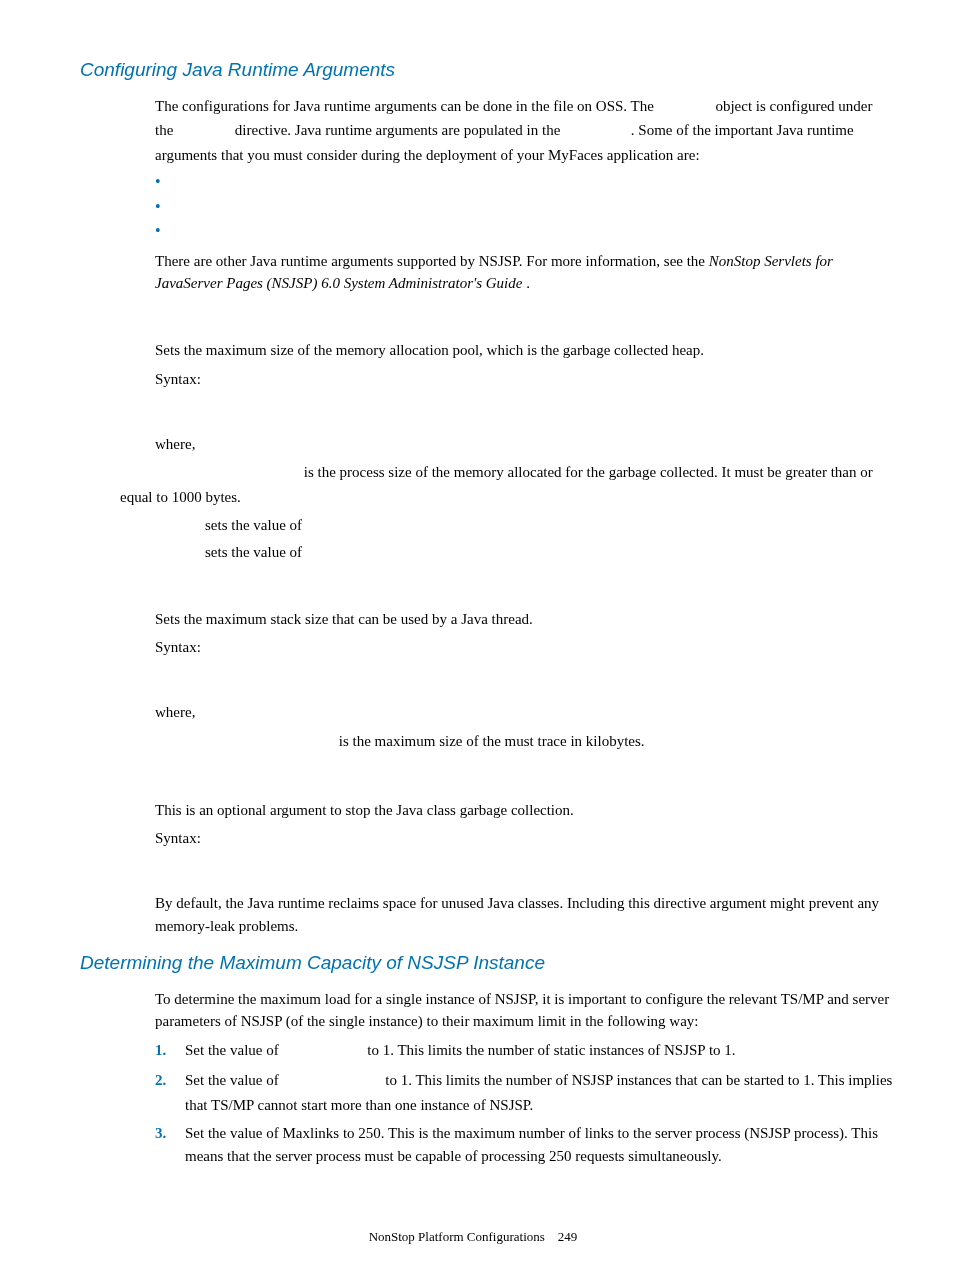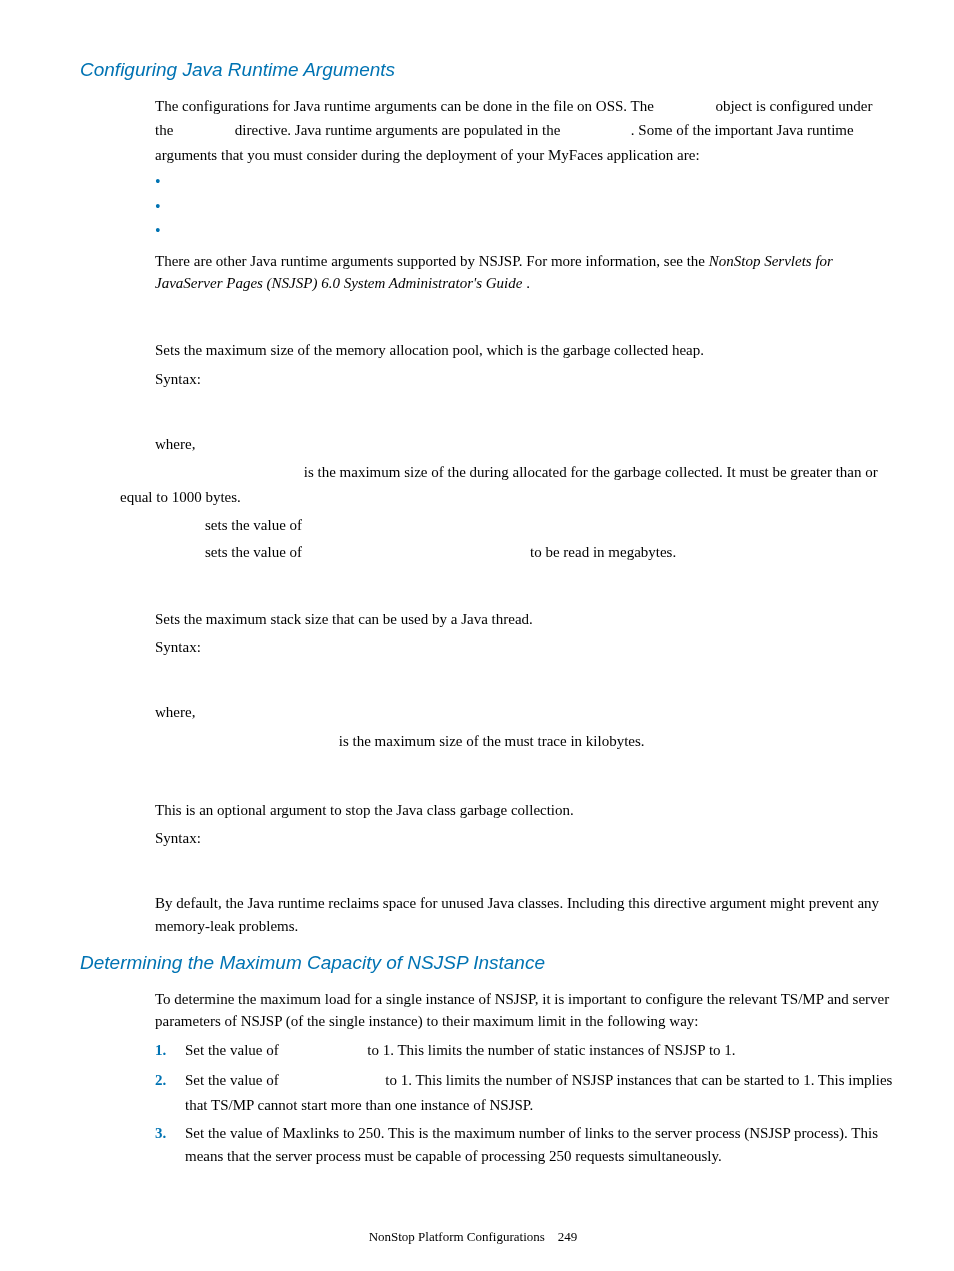--- a/index.html
+++ b/index.html
@@ -73,33 +73,32 @@
   <span>.</span>
 </div>
 
 <div class="sub-heading"><span class="ghost">-Xmx</span></div>
 <div class="indent-1 para">Sets the maximum size of the memory allocation pool, which is the garbage collected heap.</div>
 <div class="indent-1 para">Syntax:</div>
 <div class="syntax-block"><span class="ghost">-Xmx&lt;size in mega bytes&gt;[k|m]</span></div>
 <div class="indent-1 para">where,</div>
 <div class="para" style="padding-left:60px;">
   <span class="code ghost-inline">&lt;size in mega bytes&gt;</span>
-  <span> is the maximum size of the during allocated for the garbage collected.</span>
+  <span> is the process size of the memory allocated for the garbage collected.</span>
   <span>It must be greater than or equal to 1000 bytes.</span>
 </div>
 <div class="kv-row">
   <span class="kv-key ghost-inline">k</span>
   <span class="kv-mid1"> sets the value of </span>
   <span class="kv-mid2 ghost-inline">&lt;size in bytes&gt;</span>
 </div>
 <div class="kv-row">
   <span class="kv-key ghost-inline">m</span>
   <span class="kv-mid1"> sets the value of </span>
   <span class="kv-mid2 ghost-inline">&lt;size in bytes&gt;</span>
-  <span class="kv-end"> to be read in megabytes.</span>
 </div>
 
 <div class="sub-heading"><span class="ghost">-Xss</span></div>
 <div class="indent-1 para">Sets the maximum stack size that can be used by a Java thread.</div>
 <div class="indent-1 para">Syntax:</div>
 <div class="syntax-block"><span class="ghost">-Xss&lt;size in kilo bytes&gt;k</span></div>
 <div class="indent-1 para">where,</div>
 <div class="indent-1 para">
   <span class="code ghost-inline">&lt;size in kilo bytes&gt;</span>
   <span> is the maximum size of the must trace in kilobytes.</span>

